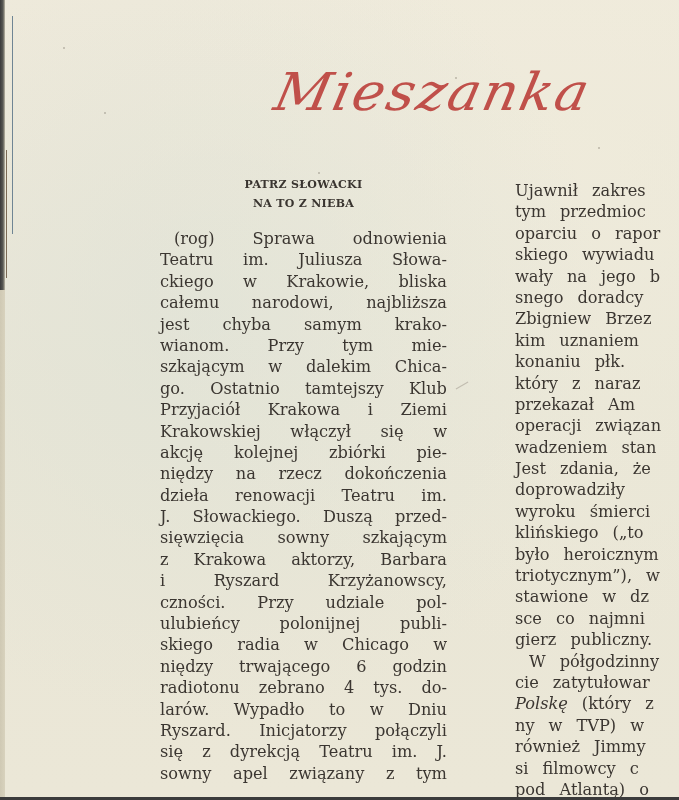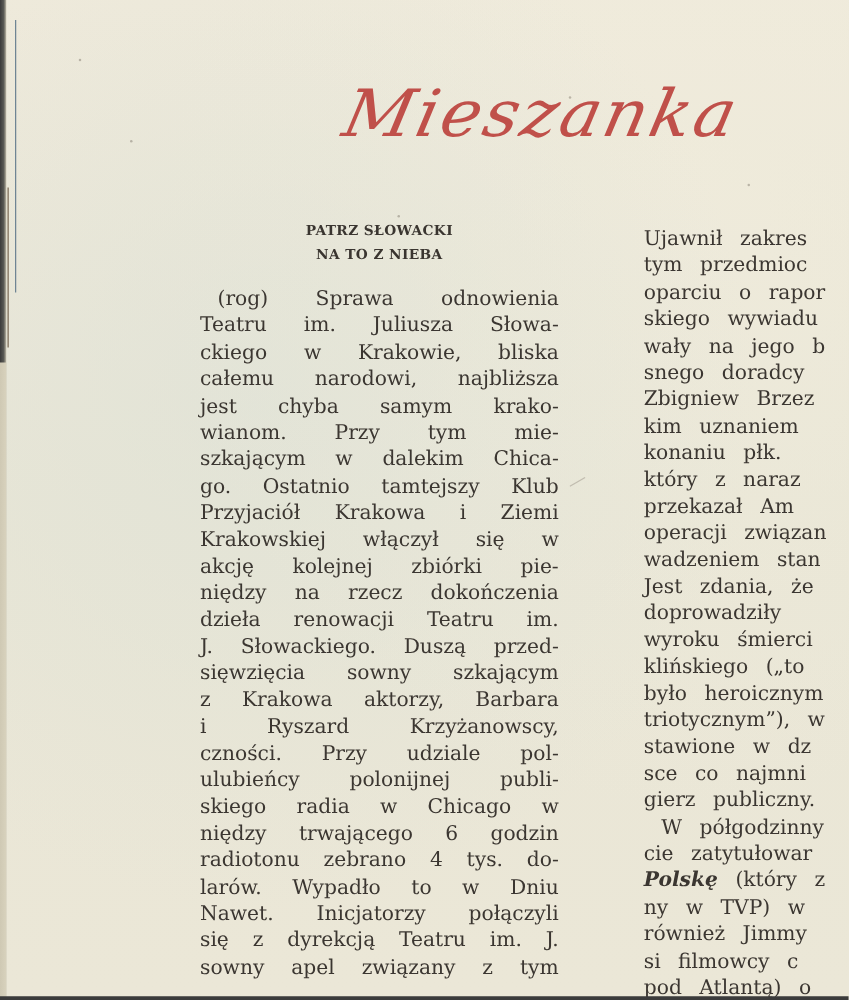--- a/index.html
+++ b/index.html
@@ -116,21 +116,21 @@
     }
     .col-right .line {
       justify-content: flex-start;
       gap: 0;
     }
     .col-right .w {
       margin-right: 14px;
     }
     .em {
       font-style: italic;
-      font-weight: bold;
+      font-weight: normal;
     }
     .speck {
       position: absolute;
       width: 2px;
       height: 2px;
       border-radius: 1px;
       background: rgba(90,80,70,0.35);
     }
     .crease {
       position: absolute;
@@ -288,21 +288,21 @@
       <span class="w">do-</span>
     </div>
     <div class="line">
       <span class="w">larów.</span>
       <span class="w">Wypadło</span>
       <span class="w">to</span>
       <span class="w">w</span>
       <span class="w">Dniu</span>
     </div>
     <div class="line">
-      <span class="w">Nawet.</span>
+      <span class="w">Ryszard.</span>
       <span class="w">Inicjatorzy</span>
       <span class="w">połączyli</span>
     </div>
     <div class="line">
       <span class="w">się</span>
       <span class="w">z</span>
       <span class="w">dyrekcją</span>
       <span class="w">Teatru</span>
       <span class="w">im.</span>
       <span class="w">J.</span>

